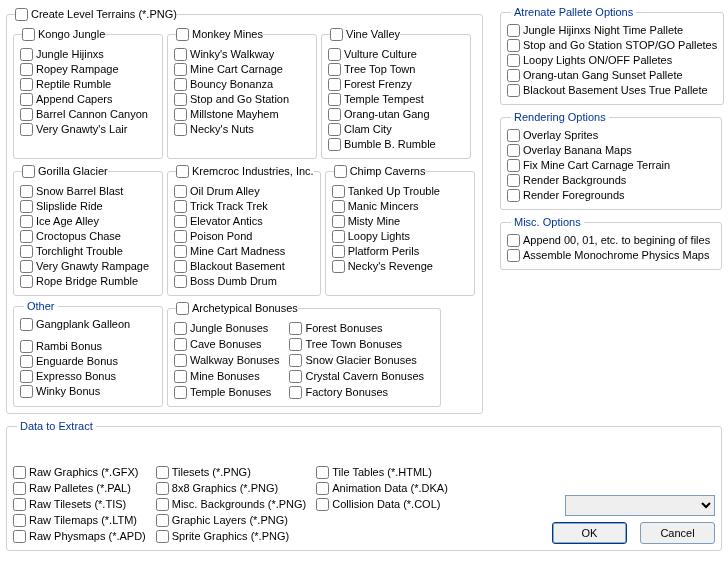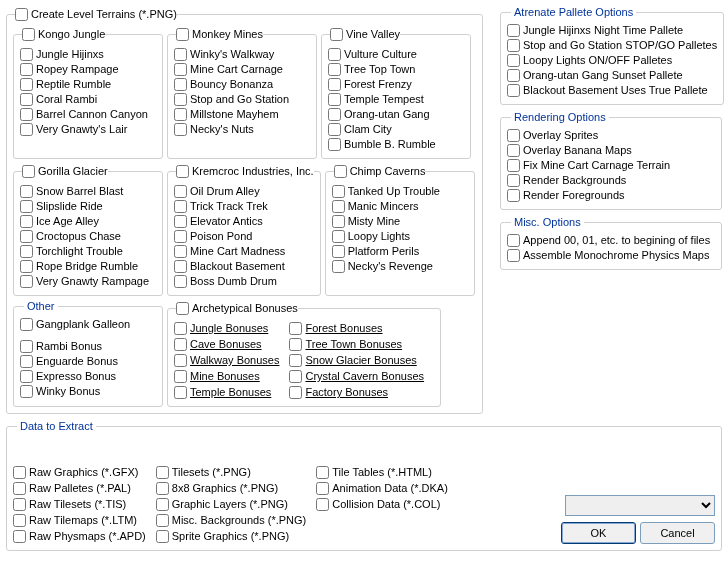--- a/index.html
+++ b/index.html
@@ -70,21 +70,21 @@
     font-size: 11px;
     background: #f0f0f0;
     border: 1px solid #7b9ebd;
     border-radius: 3px;
   }
   button.btn.default {
     border: 1px solid #003c74;
     box-shadow: 0 0 0 1px #88a7d6 inset;
   }
   .bonus-cols { display:flex; gap:10px; }
-  .bonus-col { display:flex; flex-direction:column;text-decoration:underline; }
+  .bonus-col { display:flex; flex-direction:column; }
 </style>
 </head>
 <body>
 
 <div class="row">
 
   <fieldset class="main-fieldset legend-check">
     <legend>
         <label class="cb">
           <input type="checkbox" style="">
@@ -106,21 +106,21 @@
           <label class="cb">
             <input type="checkbox" style="">
             <span>Ropey Rampage</span>
           </label>
           <label class="cb">
             <input type="checkbox" style="">
             <span>Reptile Rumble</span>
           </label>
           <label class="cb">
             <input type="checkbox" style="">
-            <span>Coral Rambi</span>
+            <span>Append Capers</span>
           </label>
           <label class="cb">
             <input type="checkbox" style="">
             <span>Barrel Cannon Canyon</span>
           </label>
           <label class="cb">
             <input type="checkbox" style="">
             <span>Very Gnawty's Lair</span>
           </label>
         </fieldset>
@@ -214,25 +214,25 @@
           <label class="cb">
             <input type="checkbox" style="">
             <span>Croctopus Chase</span>
           </label>
           <label class="cb">
             <input type="checkbox" style="">
             <span>Torchlight Trouble</span>
           </label>
           <label class="cb">
             <input type="checkbox" style="">
+            <span>Very Gnawty Rampage</span>
+          </label>
+          <label class="cb">
+            <input type="checkbox" style="">
             <span>Rope Bridge Rumble</span>
-          </label>
-          <label class="cb">
-            <input type="checkbox" style="">
-            <span>Very Gnawty Rampage</span>
           </label>
         </fieldset>
         <fieldset class="world-box legend-check">
           <legend>
             <label class="cb">
               <input type="checkbox" style="">
               <span>Kremcroc Industries, Inc.</span>
             </label>
           </legend>
           <label class="cb">
@@ -473,25 +473,25 @@
         <label class="cb">
           <input type="checkbox" style="">
           <span>Tilesets (*.PNG)</span>
         </label>
         <label class="cb">
           <input type="checkbox" style="">
           <span>8x8 Graphics (*.PNG)</span>
         </label>
         <label class="cb">
           <input type="checkbox" style="">
+          <span>Misc. Backgrounds (*.PNG)</span>
+        </label>
+        <label class="cb">
+          <input type="checkbox" style="">
           <span>Graphic Layers (*.PNG)</span>
-        </label>
-        <label class="cb">
-          <input type="checkbox" style="">
-          <span>Misc. Backgrounds (*.PNG)</span>
         </label>
         <label class="cb">
           <input type="checkbox" style="">
           <span>Sprite Graphics (*.PNG)</span>
         </label>
       </div>
     <div class="de-col" id="extract-col3">
         <label class="cb">
           <input type="checkbox" style="">
           <span>Tile Tables (*.HTML)</span>
@@ -501,19 +501,19 @@
           <span>Animation Data (*.DKA)</span>
         </label>
         <label class="cb">
           <input type="checkbox" style="">
           <span>Collision Data (*.COL)</span>
         </label>
       </div>
     <div style="flex:1"></div>
     <div style="display:flex;flex-direction:column;justify-content:flex-end;gap:6px;align-items:flex-end;">
       <select class="combo"></select>
-      <div style="display:flex;gap:4px;padding-left:8px;">
+      <div style="display:flex;gap:13px;padding-left:8px;">
         <button class="btn default">OK</button>
         <button class="btn">Cancel</button>
       </div>
     </div>
   </div>
 </fieldset>
 
 </body></html>

